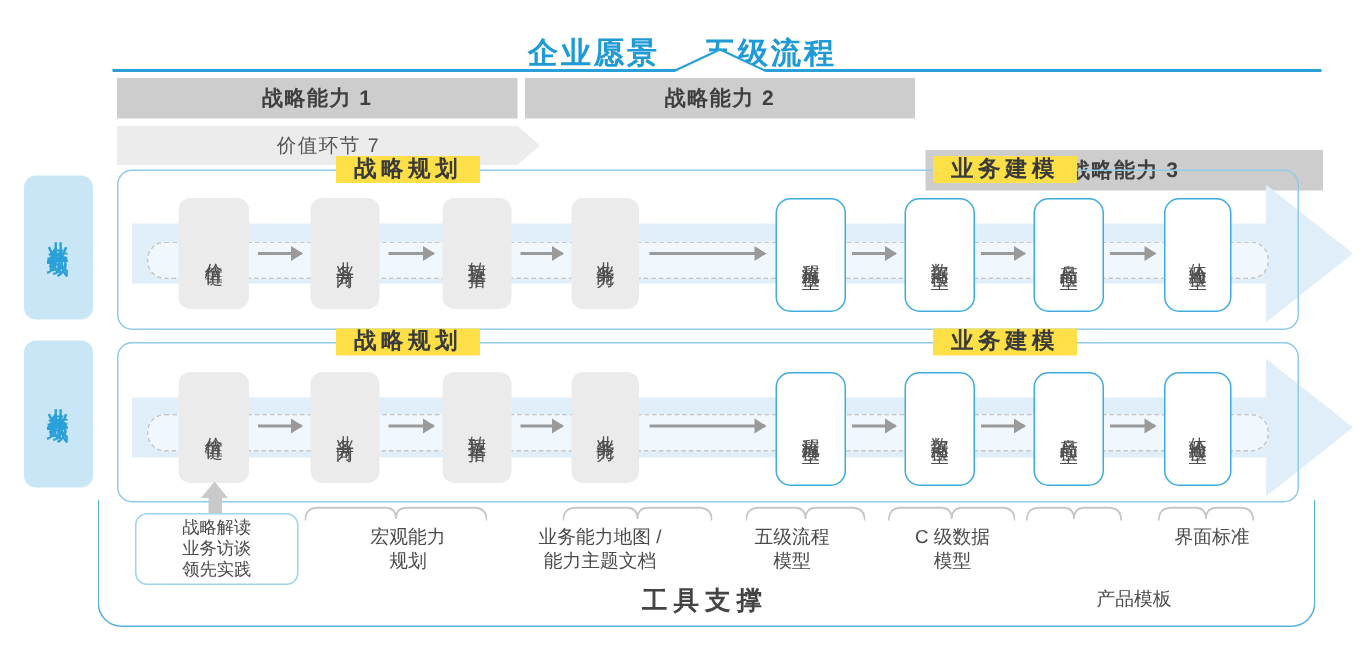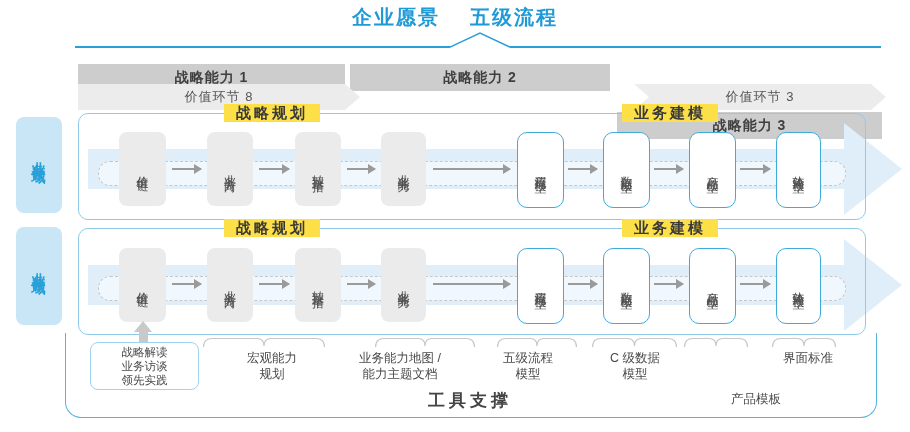--- a/index.html
+++ b/index.html
@@ -1,26 +1,26 @@
 <!DOCTYPE html>
 <html><head>
 <meta charset="utf-8">
 <style>
   html,body{margin:0;padding:0;background:#fff;}
   #stage{
     position:relative;width:910px;height:432px;background:#fff;overflow:hidden;
     font-family:"Liberation Sans","DejaVu Sans",sans-serif;color:#4a4a4a;
   }
   
-  .top-title{position:absolute;top:4px;left:0;width:910px;display:flex;justify-content:center;gap:30px;
+  .top-title{position:absolute;top:22px;left:0;width:910px;display:flex;justify-content:center;gap:30px;
     font-size:20px;font-weight:bold;color:#1e9ad6;letter-spacing:2px;}
   .top-line{position:absolute;top:46px;left:75px;width:806px;height:2px;background:#2aa0d8;}
   .peak{position:absolute;top:32px;left:448px;}
   
-  .cap-seg{position:absolute;top:64px;height:27px;background:#cdcdcd;
+  .cap-seg{position:absolute;top:52px;height:27px;background:#cdcdcd;
     display:flex;align-items:center;justify-content:center;
     font-size:14px;font-weight:600;color:#3f3f3f;letter-spacing:1px;}
   .val-seg{position:absolute;top:84px;height:26px;background:#ececec;
     display:flex;align-items:center;justify-content:center;
     font-size:13px;color:#555;letter-spacing:1px;}
   .val-first{clip-path:polygon(0 0,calc(100% - 15px) 0,100% 50%,calc(100% - 15px) 100%,0 100%);}
   .val-mid{clip-path:polygon(0 0,calc(100% - 15px) 0,100% 50%,calc(100% - 15px) 100%,0 100%,15px 50%);}
   
   .domain{position:absolute;left:16px;width:46px;background:#c9e6f6;border-radius:8px;
     display:flex;align-items:center;justify-content:center;
@@ -80,24 +80,21 @@
       <span>战略能力 1</span>
     </div>
   <div class="cap-seg" style="left:350px;width:260px;">
       <span>战略能力 2</span>
     </div>
   <div class="cap-seg" style="left:617px;width:265px;margin-top:48px;">
       <span>战略能力 3</span>
     </div>
 
   <div class="val-seg val-first" style="left:78px;width:282px;">
-      <span>价值环节 8</span>
-    </div>
-  <div class="val-seg val-mid" style="left:634px;width:252px;">
-      <span>价值环节 3</span>
+      <span>价值环节 7</span>
     </div>
 
   <div class="domain" style="top:117px;height:96px;">业务领域 1</div>
   <div class="domain" style="top:227px;height:98px;">业务领域 2</div>
 
   <div class="bigarrow" style="top:123px;"></div>
   <div class="bigarrow" style="top:239px;"></div>
 
   <div class="panel" style="top:113px;"></div>
   <div class="panel" style="top:228px;"></div>

